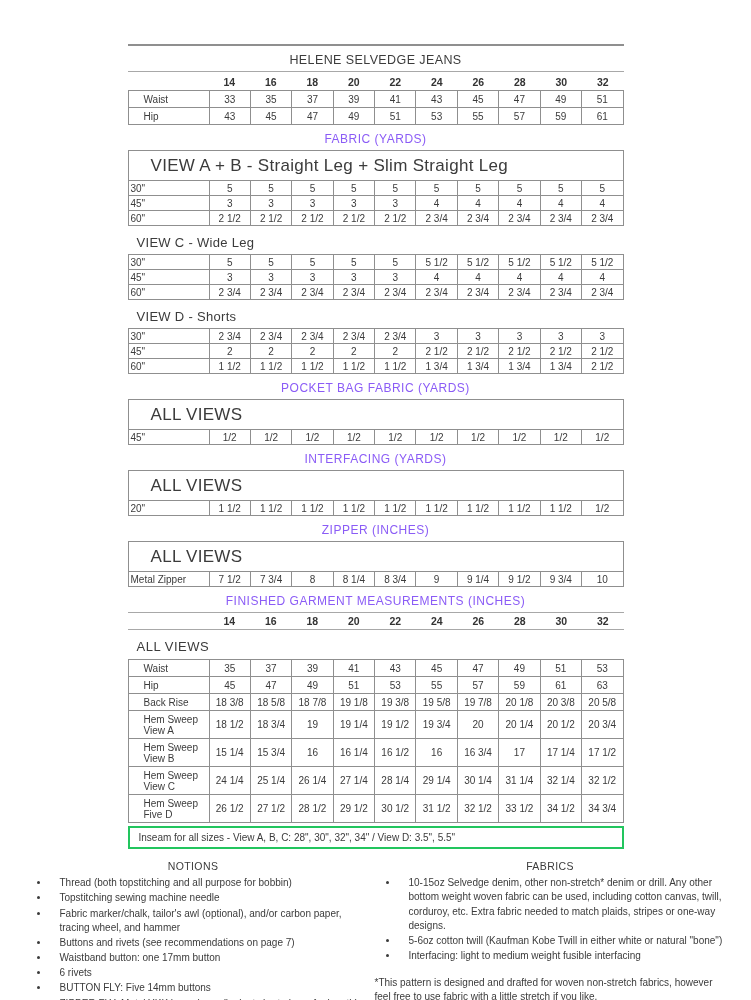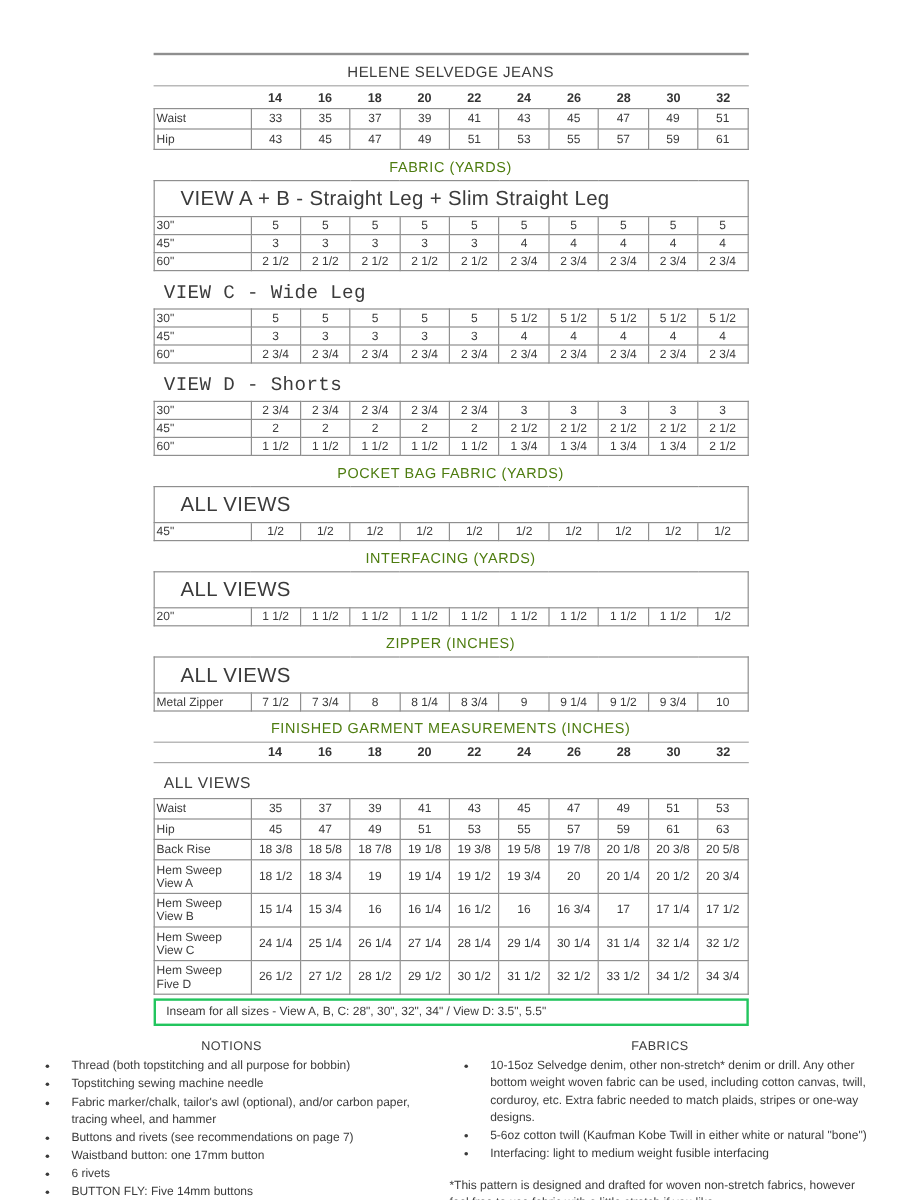--- a/index.html
+++ b/index.html
@@ -13,42 +13,42 @@
   .sheet { width: 751px; height: 850px; position: relative; }
   .tables-col { width: 496px; margin: 0 auto; padding-top: 44px; }
 
   .top-rule { border-top: 2.5px solid #8f8f8f; margin-bottom: 7px; }
   .thin-rule { border-top: 1.5px solid #a8a8a8; }
 
   .doc-title { text-align: center; font-size: 12.5px; letter-spacing: .4px; line-height: 1.22; color: #3c3c3c; margin-bottom: 3px; }
 
   h2.section-heading {
     text-align: center; font-size: 12px; font-weight: normal;
-    letter-spacing: .5px; color: #4d7c0f; margin: 7px 0 4px;
+    letter-spacing: .5px; color: #8b5cf6; margin: 7px 0 4px;
   }
 
   table { width: 100%; border-collapse: collapse; table-layout: fixed; }
   col.lab { width: 81px; }
 
   .sizes-table td { border: none; font-weight: bold; text-align: center; font-size: 10.5px; padding: 2px 2px; color: #333; }
 
   table.grid td {
     border: 1px solid #8f8f8f;
     font-size: 10px; text-align: center;
     padding: 2.5px 2px; color: #3b3b3b;
     background: #fff;
   }
-  table.grid td.lbl { text-align: left; padding-left: 2px; }
+  table.grid td.lbl { text-align: left; padding-left: 15px; }
   table.grid tr.group-header td {
     text-align: left; font-size: 17px; letter-spacing: .3px;
     padding: 5px 2px 4px 22px;
   }
   table.grid.tight td { padding: 1.5px 2px; }
 
-  .group-title { font-size: 16px; letter-spacing: .3px; padding-left: 9px; margin: 9px 0 4px; font-family: Liberation Mono, monospace; }
+  .group-title { font-size: 13px; letter-spacing: .3px; padding-left: 9px; margin: 9px 0 4px; }
 
   .all-views-label { font-size: 13px; letter-spacing: .5px; margin: 9px 0 5px; padding-left: 9px; }
 
   .inseam-box {
     border: 2px solid #22c55e; margin-top: 3px;
     font-size: 10px; padding: 4px 2px 4px 9px;
   }
 
   .bottom-cols { display: flex; width: 700px; margin: 10px auto 0; gap: 14px; }
   .bottom-cols .col { font-size: 10px; line-height: 1.42; color: #3b3b3b; }

